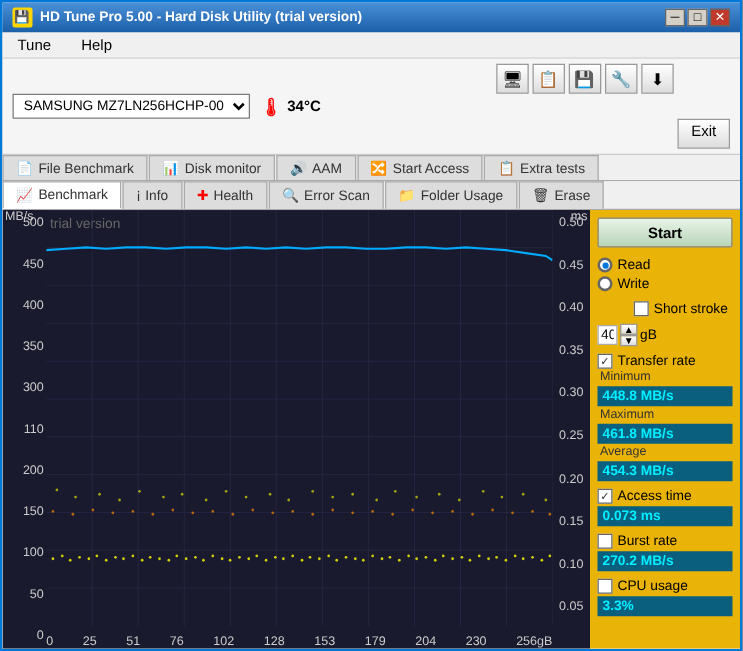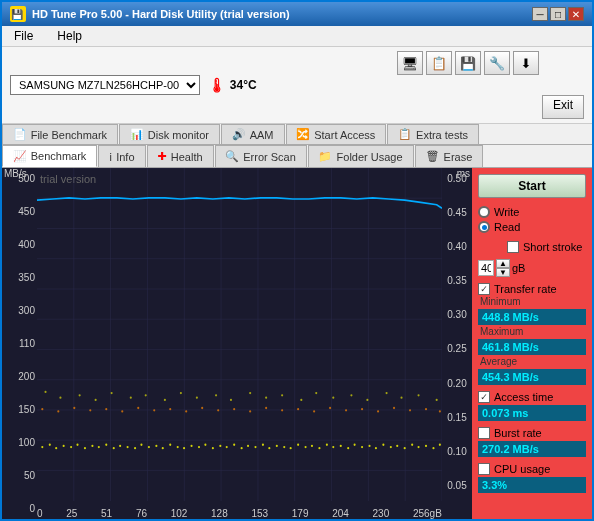--- a/index.html
+++ b/index.html
@@ -241,21 +241,21 @@
     }
     .chart-watermark {
       position: absolute;
       left: 38px;
       top: 5px;
       color: #666;
       font-size: 11px;
     }
     .right-panel {
       width: 120px;
-      background: #ef4444;
+      background: #eab308;
       padding: 6px;
       display: flex;
       flex-direction: column;
       gap: 6px;
       flex-shrink: 0;
     }
     .start-btn {
       background: linear-gradient(to bottom, #e8f4e8, #b8d4b8);
       border: 1px solid #888;
       padding: 4px;
@@ -392,21 +392,21 @@
       <span>HD Tune Pro 5.00 - Hard Disk Utility (trial version)</span>
     </div>
     <div class="title-controls">
       <div class="title-btn minimize">─</div>
       <div class="title-btn maximize">□</div>
       <div class="title-btn close">✕</div>
     </div>
   </div>
 
   <div class="menu-bar">
-    <span class="menu-item">File</span>
+    <span class="menu-item">Tune</span>
     <span class="menu-item">Help</span>
   </div>
 
   <div class="toolbar">
     <select class="drive-select">
       <option>SAMSUNG MZ7LN256HCHP-000 (256 gE)</option>
     </select>
     <div class="temp-display">
       <span class="thermometer-icon">🌡</span>
       <span>34°C</span>
@@ -664,26 +664,26 @@
         <span>230</span>
         <span>256gB</span>
       </div>
     </div>
 
     <div class="right-panel">
       <button class="start-btn">Start</button>
 
       <div class="radio-group">
         <div class="radio-item">
+          <div class="radio-circle selected"></div>
+          <span>Read</span>
+        </div>
+        <div class="radio-item">
           <div class="radio-circle"></div>
           <span>Write</span>
-        </div>
-        <div class="radio-item">
-          <div class="radio-circle selected"></div>
-          <span>Read</span>
         </div>
       </div>
 
       <div class="short-stroke-row">
         <div class="checkbox"></div>
         <span>Short stroke</span>
       </div>
 
       <div class="spinner-row">
         <input class="spinner-input" type="text" value="40" style="">

